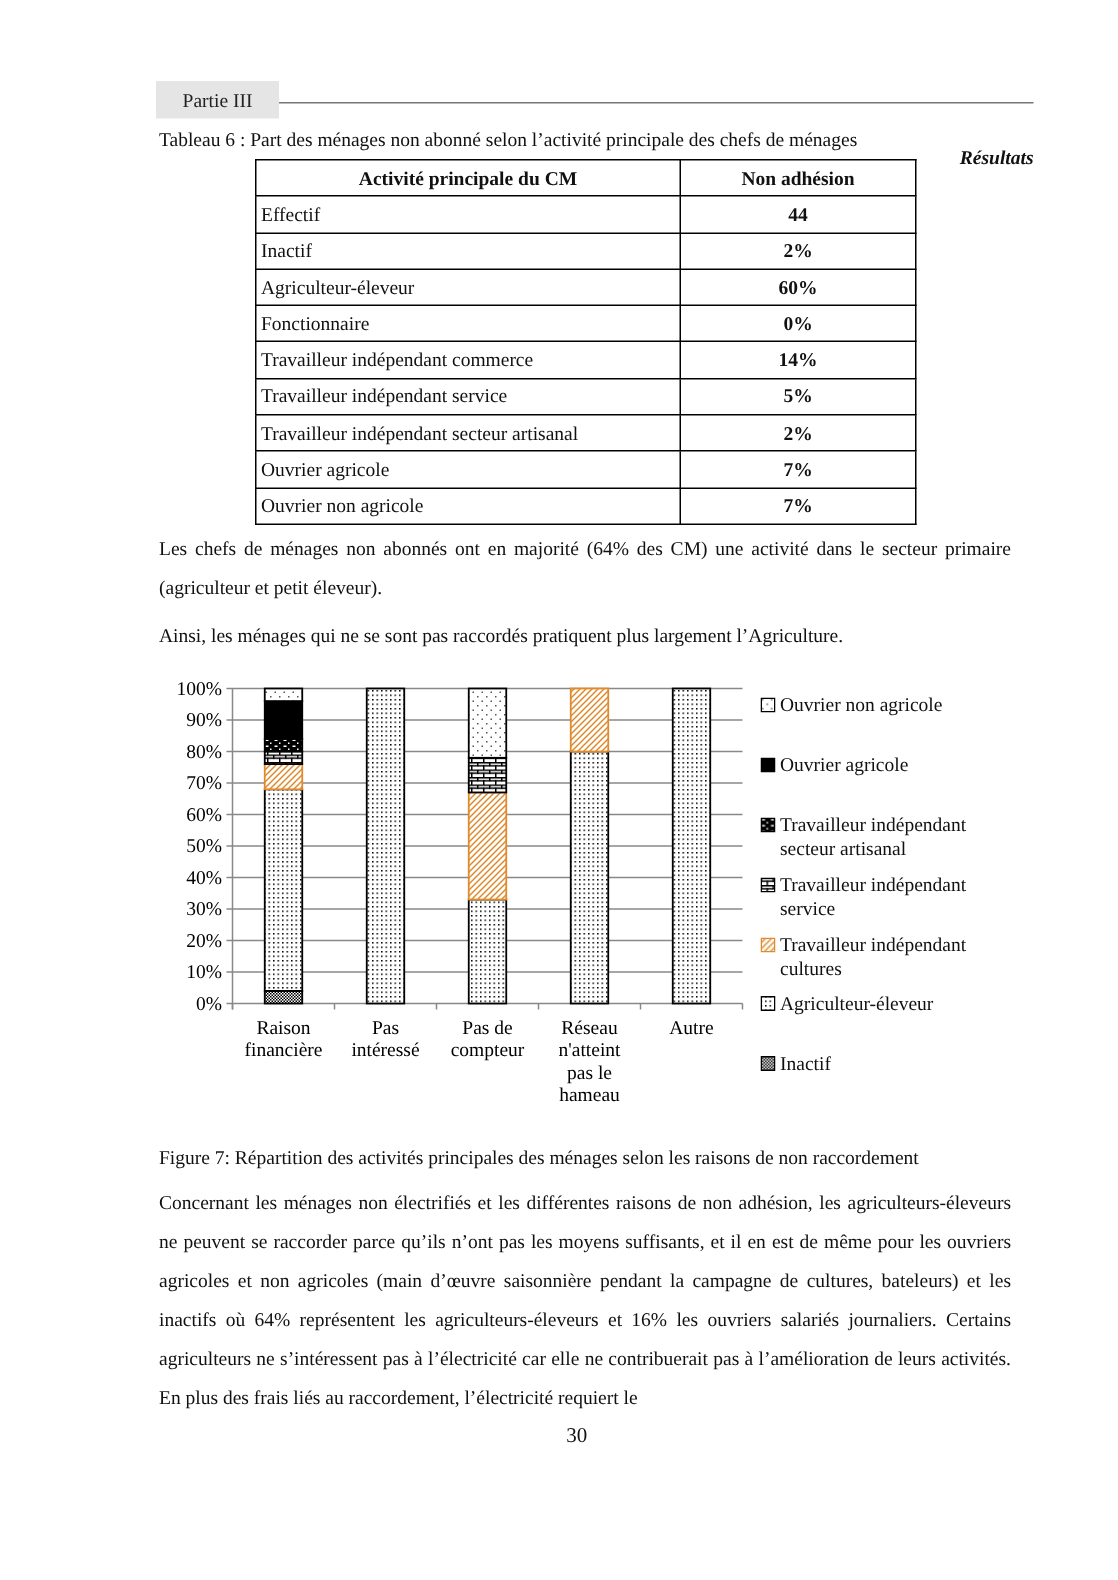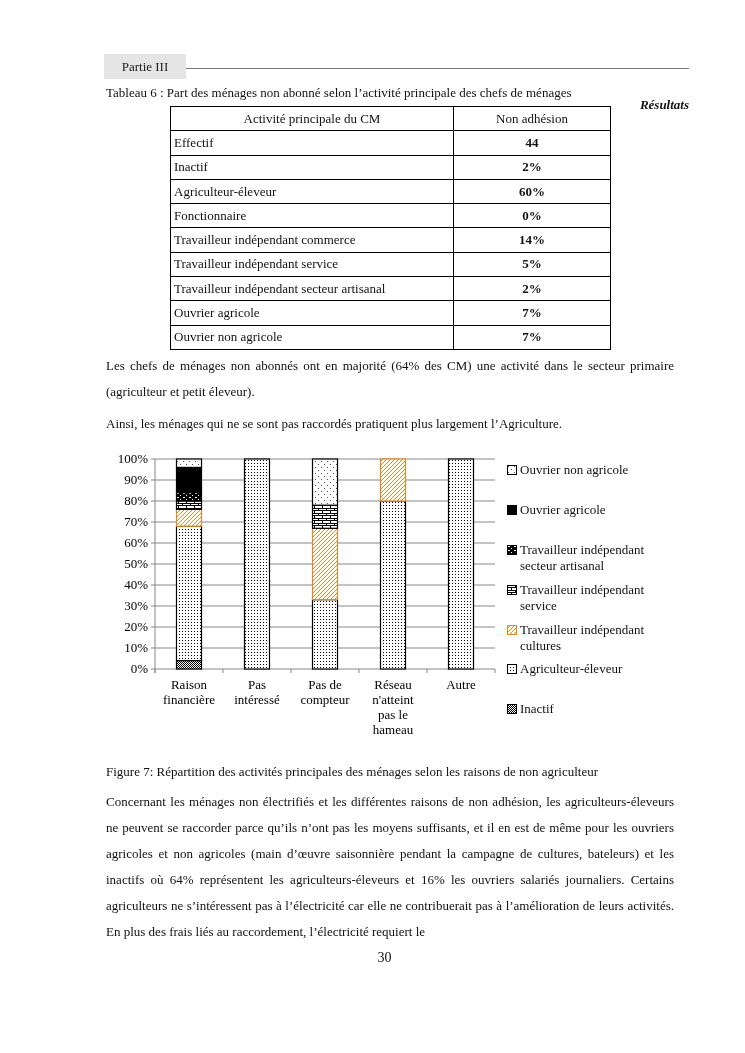--- a/index.html
+++ b/index.html
@@ -6,21 +6,21 @@
     body { width: 745px; height: 1053px; position: relative; overflow: hidden;
            font-family: "Liberation Serif", "DejaVu Serif", serif; color: #111; }
     .abs { position: absolute; }
     #hdr-tab { left: 104px; top: 54px; width: 82px; height: 25px; background: #e5e5e5;
                font-size: 13px; line-height: 25px; text-align: center; color: #222; }
     #hdr-line { left: 186px; top: 68px; width: 503px; height: 1px; background: #777; }
     #hdr-right { right: 56px; top: 52px; font-size: 13px; font-weight: bold; font-style: italic; margin-top: 45px; }
     #tab-caption { left: 106px; top: 85px; font-size: 13px; }
     table.t { position: absolute; left: 170px; top: 106px; width: 441px; border-collapse: collapse; font-size: 13px; }
     table.t td, table.t th { border: 1px solid #000; height: 23.3px; padding: 0 3px; }
-    table.t th { font-weight: normal; text-align: center; }
+    table.t th { font-weight: bold; text-align: center; }
     table.t td.v { text-align: center; width: 150px; font-weight: bold; }
     .para { left: 106px; width: 568px; font-size: 13px; line-height: 26px; text-align: justify; }
     #chart { left: 110px; top: 448px; }
     #fig-caption { left: 106px; top: 764px; font-size: 13px; }
     #page-num { left: 0; width: 745px; top: 950px; text-align: center; font-size: 14px; padding-left: 12px; }
     .legend-item { position: absolute; left: 507px; font-size: 13px; line-height: 16px; width: 170px; display: flex; }
   </style>
 </head>
 <body>
 
@@ -226,17 +226,17 @@
       <div>Agriculteur-éleveur</div>
     </div>
     <div class="legend-item" style="top: 701px;">
       <svg width="10" height="10" style="flex:0 0 auto;margin-top:3px;margin-right:3px;">
         <rect x="0.5" y="0.5" width="9" height="9" fill="url(#p-dense-check)" stroke="#000"></rect>
       </svg>
       <div>Inactif</div>
     </div>
   </div>
 
-<div class="abs" id="fig-caption">Figure 7: Répartition des activités principales des ménages selon les raisons de non agriculteur</div>
+<div class="abs" id="fig-caption">Figure 7: Répartition des activités principales des ménages selon les raisons de non raccordement</div>
 
 <div class="abs para" style="top:789px;">Concernant les ménages non électrifiés et les différentes raisons de non adhésion, les agriculteurs-éleveurs ne peuvent se raccorder parce qu’ils n’ont pas les moyens suffisants, et il en est de même pour les ouvriers agricoles et non agricoles (main d’œuvre saisonnière pendant la campagne de cultures, bateleurs) et les inactifs où 64% représentent les agriculteurs-éleveurs et 16% les ouvriers salariés journaliers. Certains agriculteurs ne s’intéressent pas à l’électricité car elle ne contribuerait pas à l’amélioration de leurs activités. En plus des frais liés au raccordement, l’électricité requiert le</div>
 
 <div class="abs" id="page-num">30</div>
 
 </body></html>

